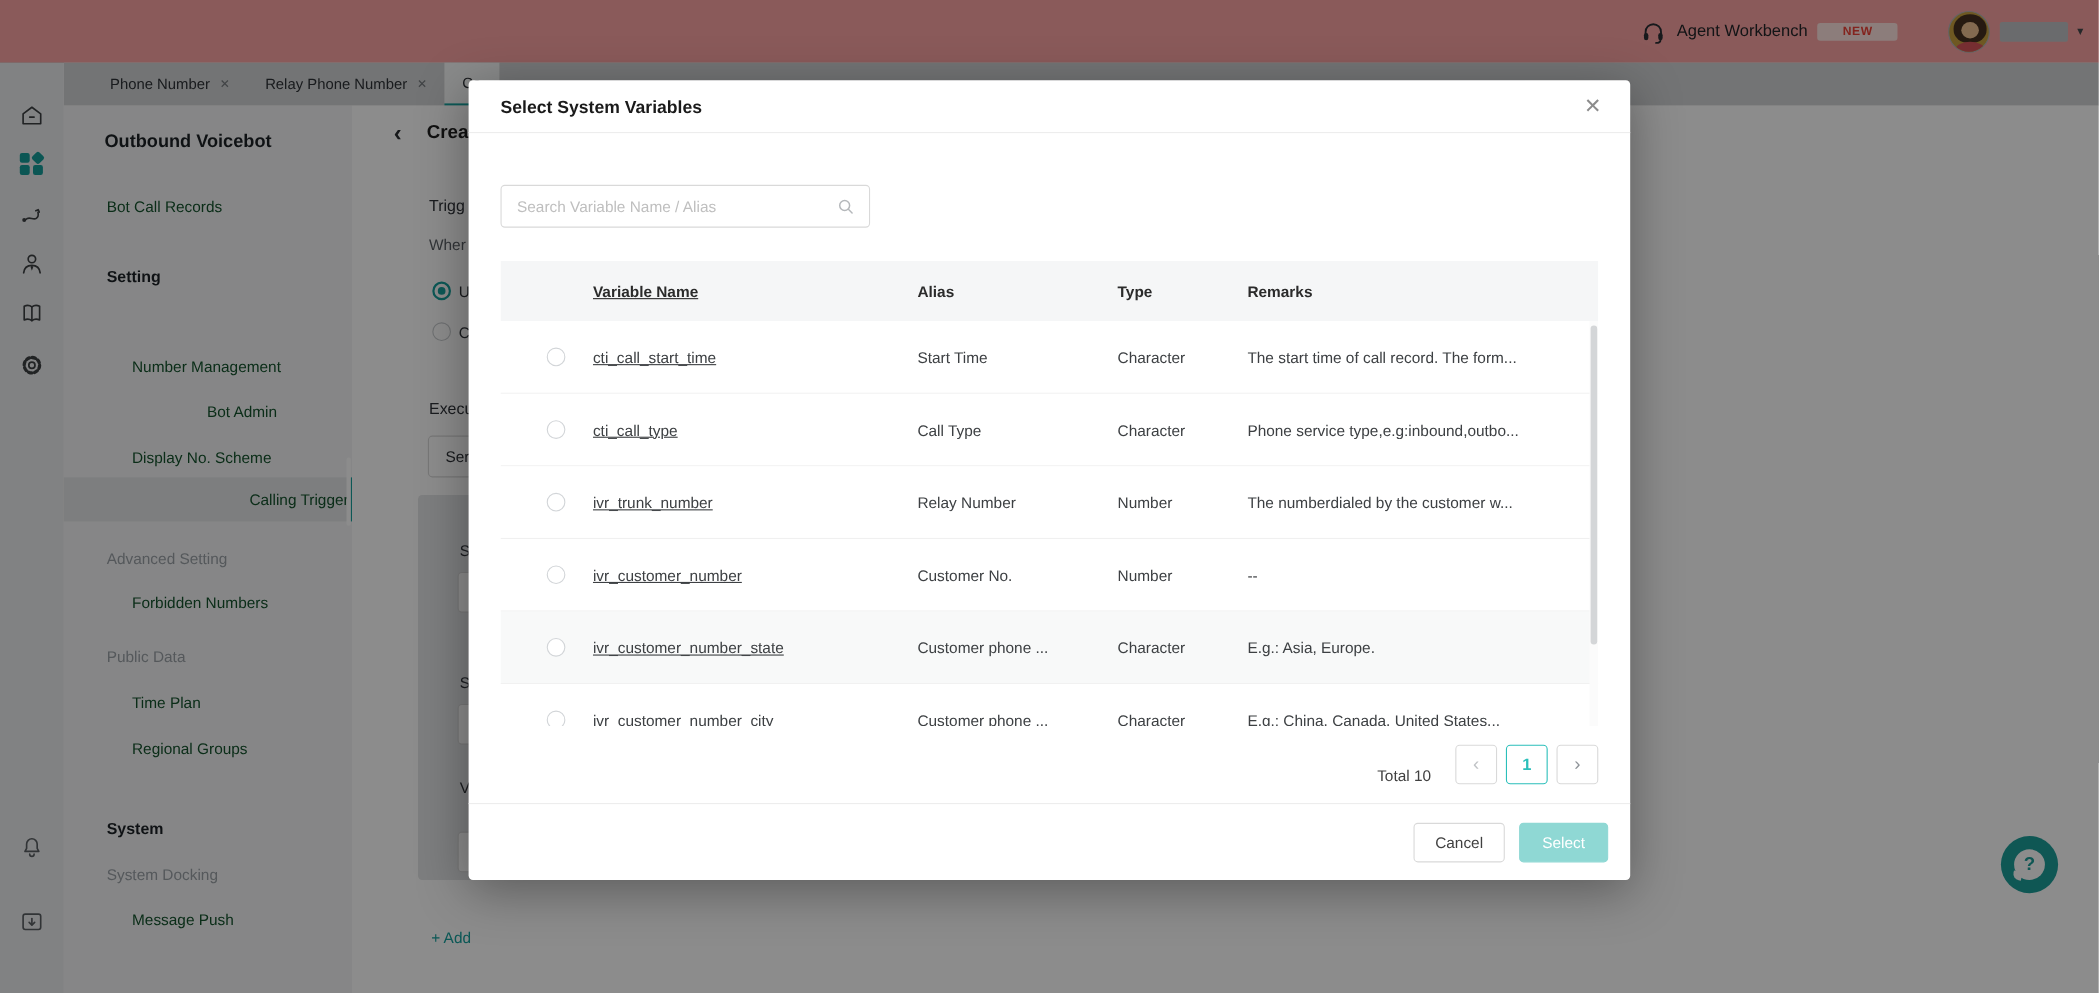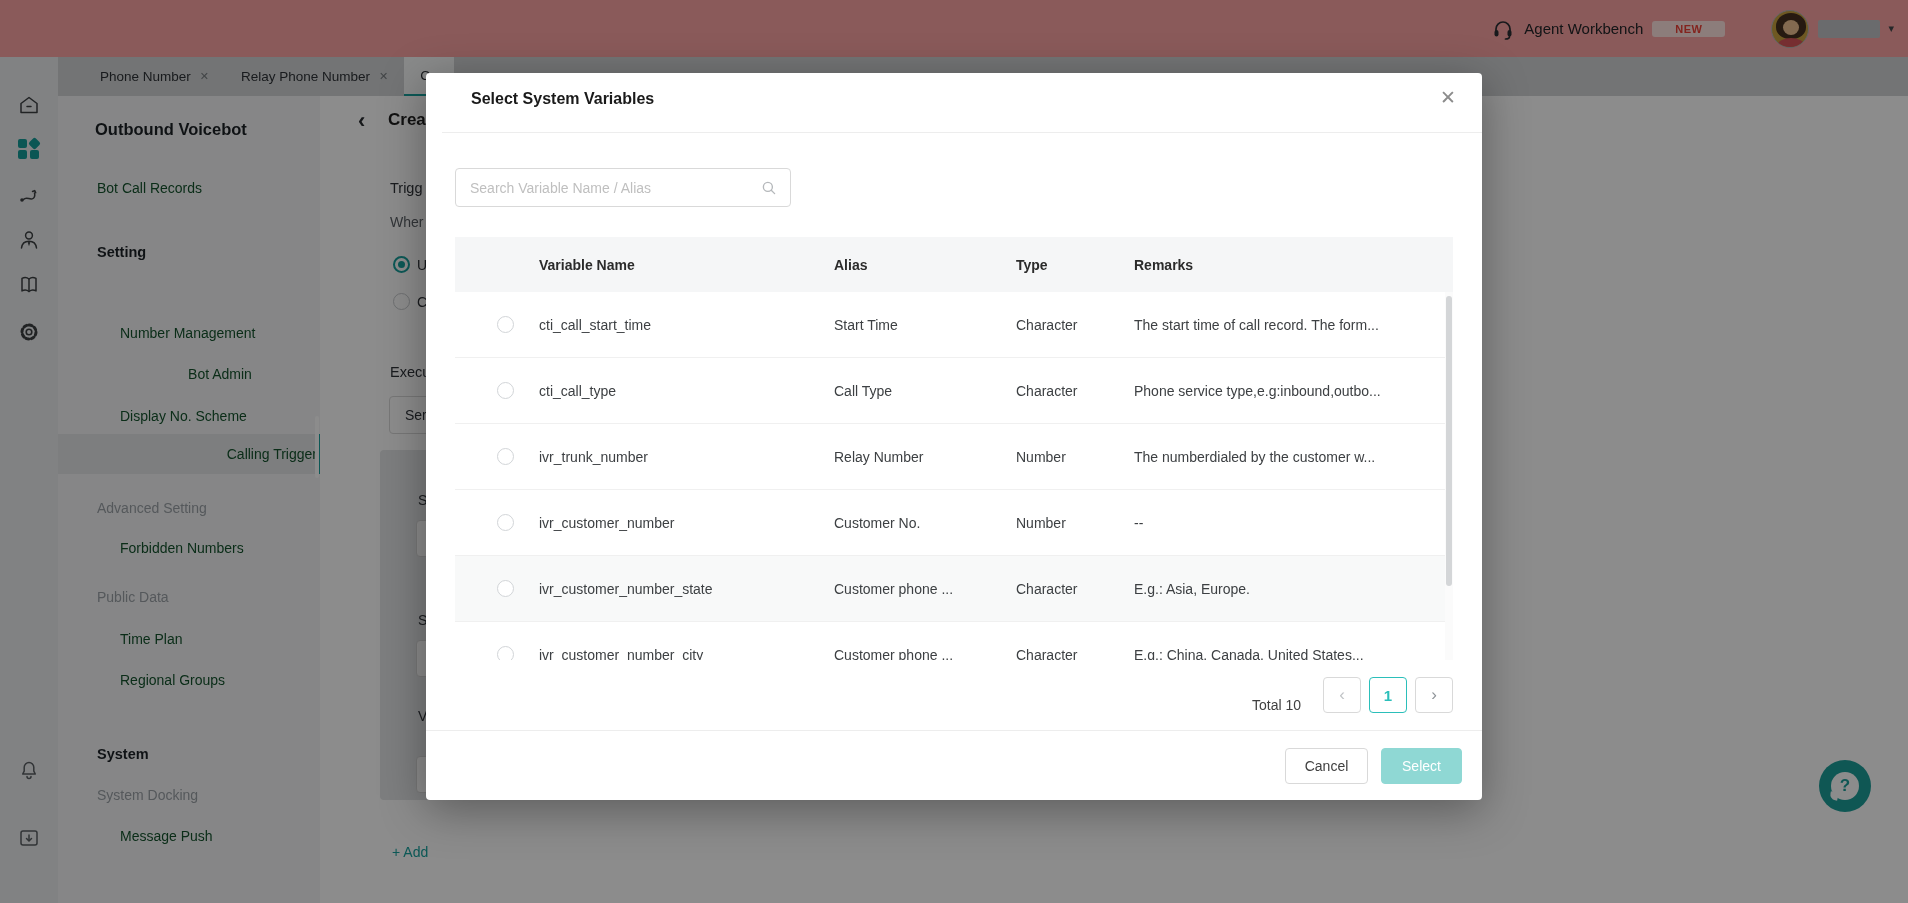--- a/index.html
+++ b/index.html
@@ -67,34 +67,34 @@
   
   .help-btn { position:absolute; left:1819px; top:760px; width:52px; height:52px; border-radius:50%; background:#1d9e9a; z-index:40; display:flex; align-items:center; justify-content:center; }
   .help-bubble { width:28px; height:28px; border-radius:50%; background:#ffffff; display:flex; align-items:center; justify-content:center; color:#1d9e9a; font-weight:bold; font-size:17px; position:relative; }
   .help-bubble::after { content:""; position:absolute; left:-1px; bottom:0px; width:8px; height:8px; background:#fff; border-radius:0 0 0 6px; transform:rotate(12deg); }
 
   
   .overlay { position:absolute; inset:0; background:rgba(0,0,0,0.45); z-index:50; }
 
   
   .modal { position:absolute; left:426px; top:73px; width:1056px; height:727px; background:#ffffff; border-radius:4px; box-shadow:0 10px 45px rgba(0,0,0,0.35); z-index:60; }
-  .m-header { position:absolute; left:16px; top:0; right:0; height:60px; border-bottom:1px solid #ededed; }
+  .m-header { position:absolute; left:0; top:0; right:0; height:48px; border-bottom:1px solid #ededed; }
   .m-title { position:absolute; left:29px; top:0; line-height:52px; font-size:16px; font-weight:bold; color:#1a1a1a; }
   .m-close { position:absolute; right:26px; top:14px; font-size:19px; color:#8c8c8c; line-height:22px; }
   .m-search { position:absolute; left:29px; top:95px; width:336px; height:39px; border:1px solid #d9d9d9; border-radius:4px; background:#fff; }
   .m-search input { position:absolute; left:14px; top:0; width:280px; height:37px; border:none; outline:none; font-size:14px; color:#333; font-family:"Liberation Sans",sans-serif; background:transparent; }
   .m-search input::placeholder { color:#bfbfbf; }
   .m-search svg { position:absolute; right:12px; top:10px; width:18px; height:18px; stroke:#b5b8bb; fill:none; stroke-width:1.8; stroke-linecap:round; }
 
   .m-table { position:absolute; left:29px; top:164px; width:998px; height:423px; overflow:hidden; }
   .t-row { display:flex; align-items:center; height:66px; border-bottom:1px solid #f0f0f0; background:#fff; font-size:14px; color:#3d4043; }
   .t-row.alt { background:#f8f9f9; }
   .t-head { display:flex; align-items:center; height:55px; background:#f5f6f7; font-size:14px; font-weight:bold; color:#2b2b2b; }
   .c0 { width:84px; padding-left:42px; flex:none; }
-  .c1 { width:295px; flex:none; overflow:hidden; white-space:nowrap; }
+  .c1 { width:295px; flex:none; overflow:hidden; white-space:nowrap;text-decoration:underline; }
   .c2 { width:182px; flex:none; overflow:hidden; white-space:nowrap; }
   .c3 { width:118px; flex:none; }
   .c4 { flex:1; overflow:hidden; white-space:nowrap; padding-right:18px; }
   .t-radio { width:17px; height:17px; border-radius:50%; border:1px solid #d2d5d8; background:#fff; }
   .t-scroll { position:absolute; right:0; top:55px; bottom:0; width:8px; background:#fbfbfb; }
   .t-thumb { position:absolute; right:1px; top:4px; width:6px; height:290px; border-radius:3px; background:#d4d6d8; }
 
   .m-pagination { position:absolute; right:29px; top:604px; height:36px; display:flex; align-items:flex-end; }
   .pg-total { font-size:14px; color:#404040; margin-right:14px; }
   .pg-btn { width:38px; height:36px; border:1px solid #d9d9d9; border-radius:4px; background:#fff; display:flex; align-items:center; justify-content:center; font-size:17px; color:#8f9499; margin-left:8px; }

